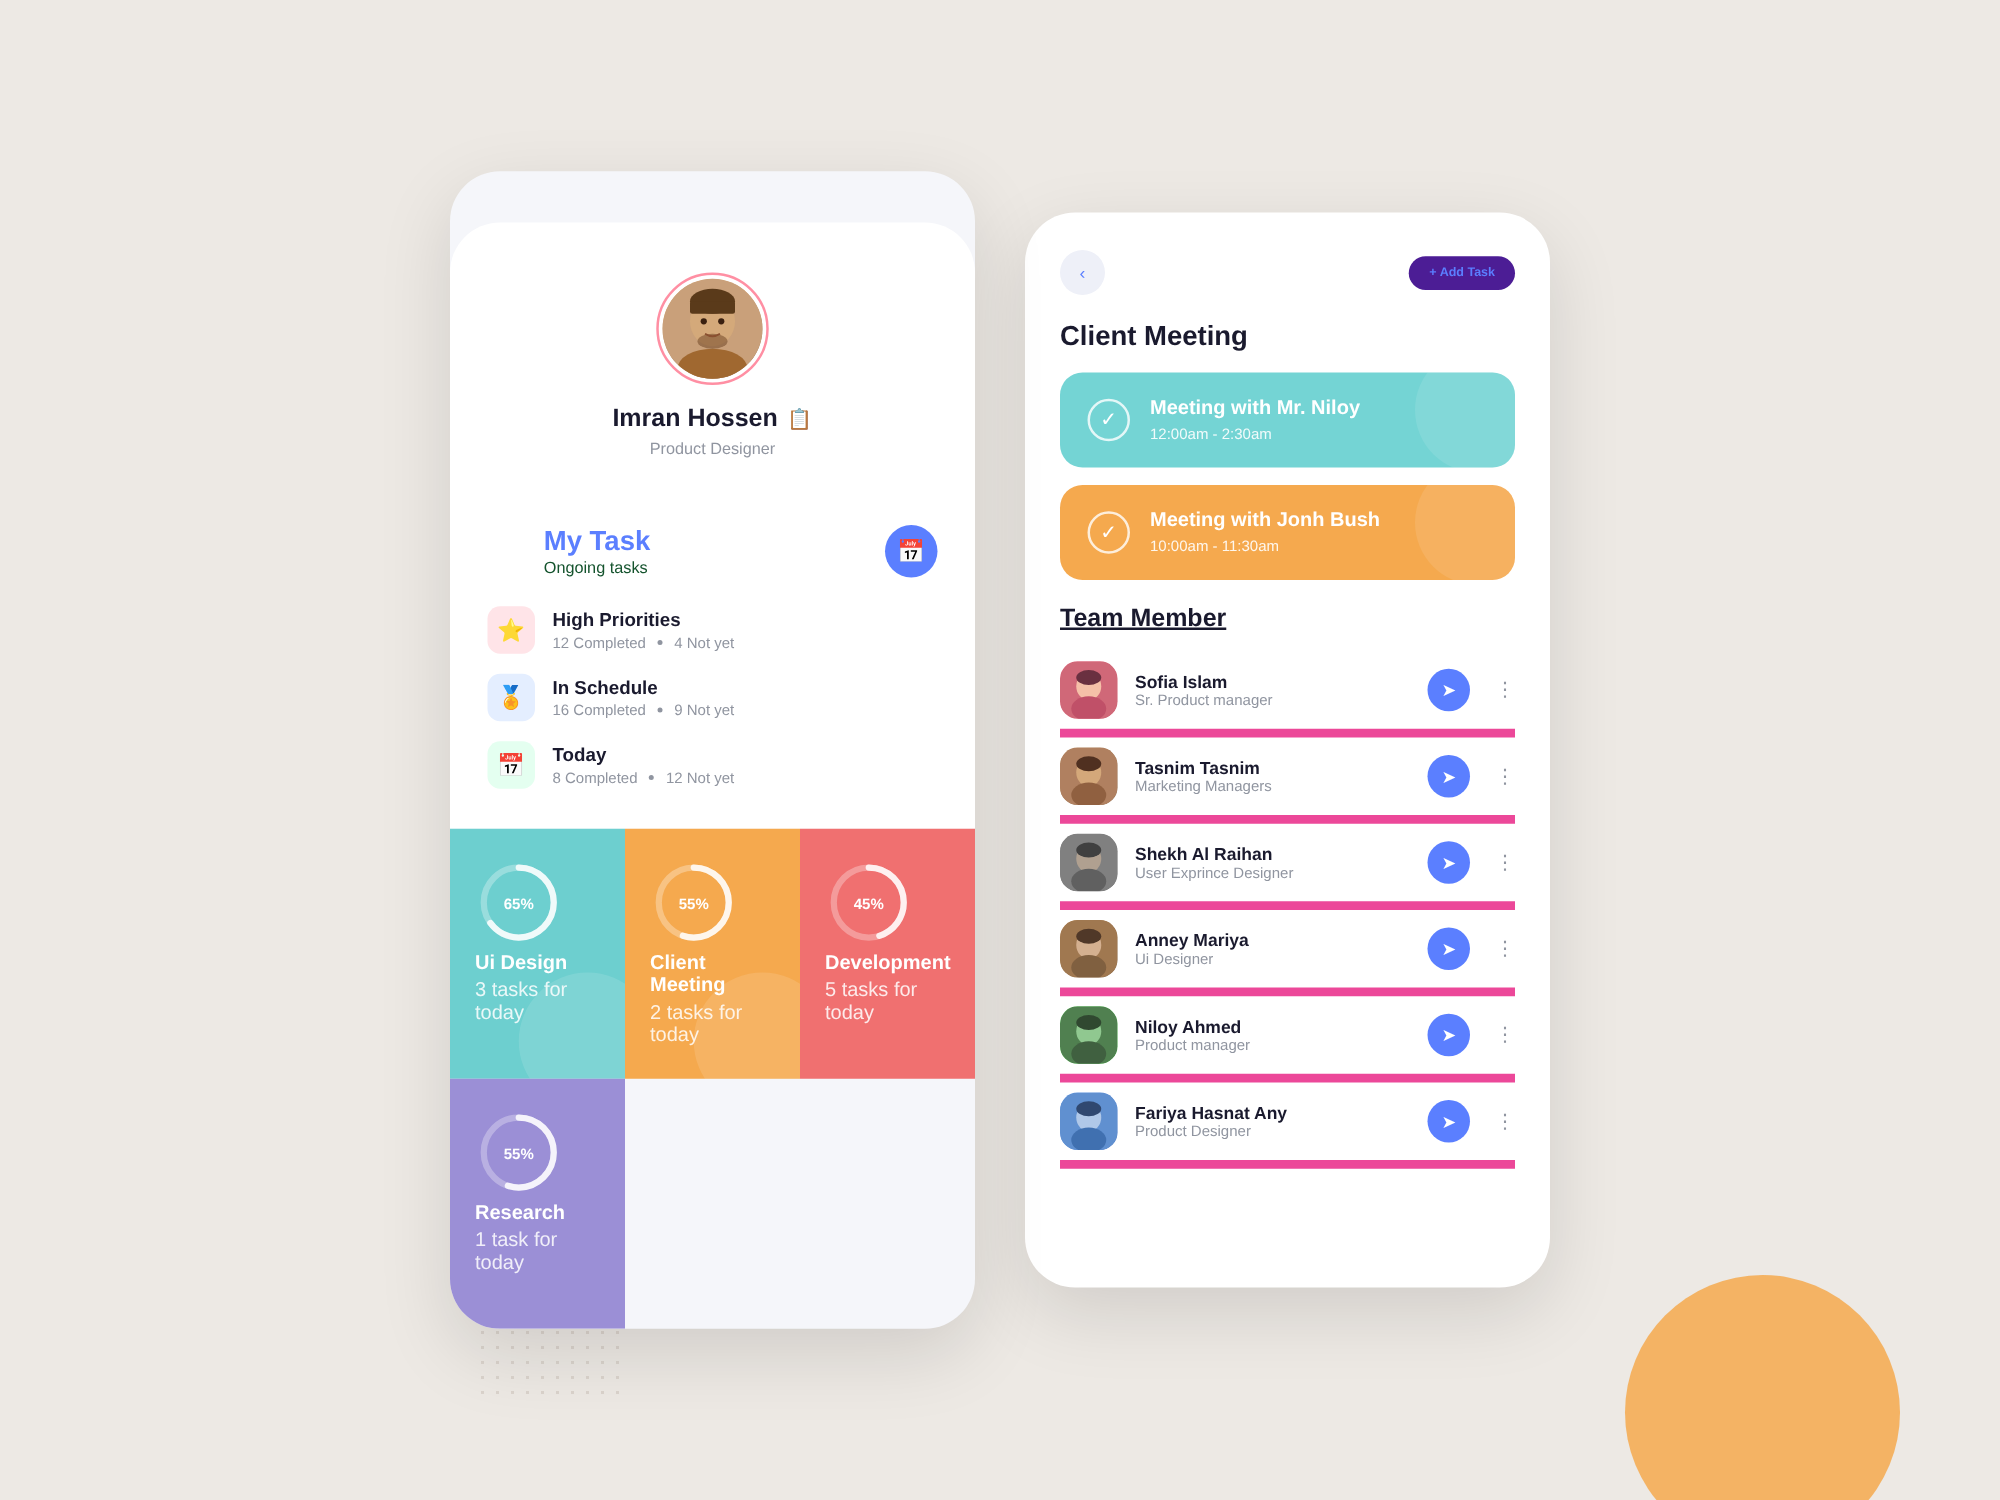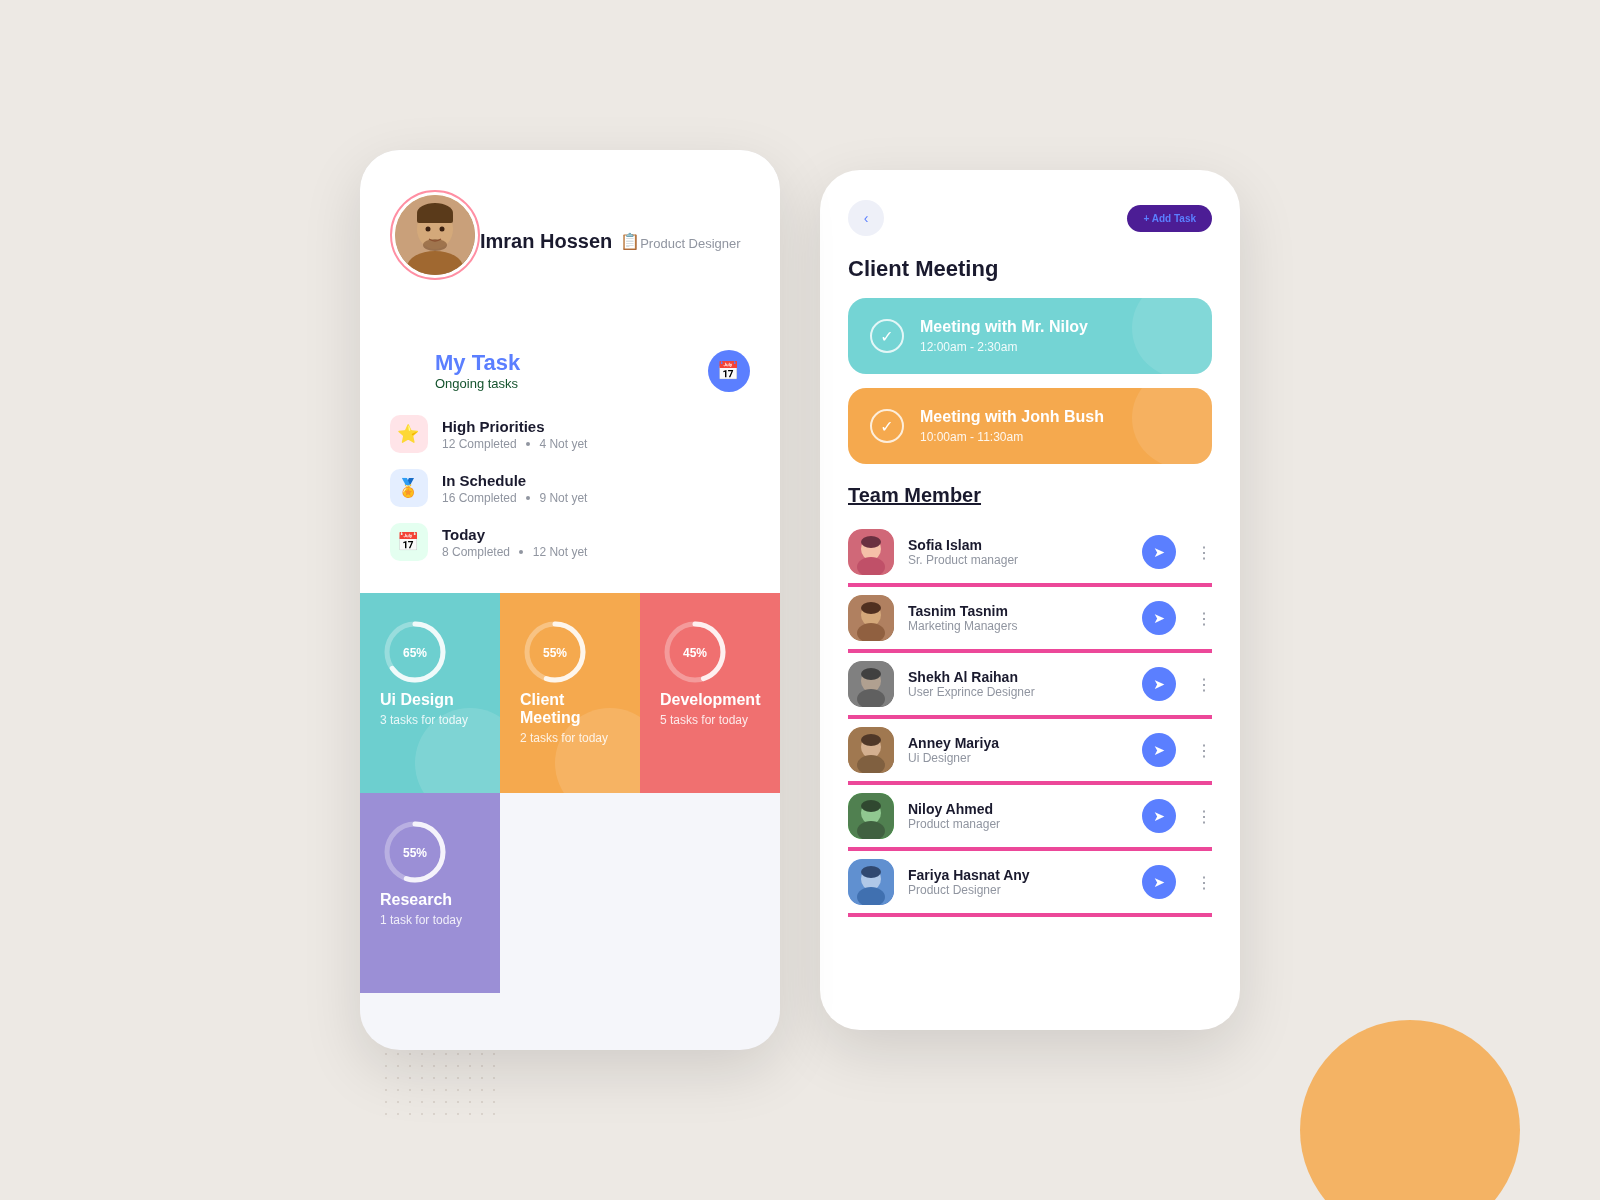--- a/index.html
+++ b/index.html
@@ -54,22 +54,23 @@
       box-shadow: 0 20px 60px rgba(0,0,0,0.12);
       overflow: hidden;
       position: relative;
     }
 
     .phone-left-top {
       background: white;
       border-radius: 40px 40px 0 0;
       padding: 40px 30px 30px;
       display: flex;
-      flex-direction: row;
-      align-items: center;
+      flex-direction: column;
+      align-items: center;
+      margin-top: 41px;
     }
 
     .avatar-ring {
       width: 90px;
       height: 90px;
       border-radius: 50%;
       border: 2.5px solid #ff8fa3;
       padding: 3px;
       margin-bottom: 16px;
     }
@@ -192,21 +193,21 @@
     .card-orange { background: #f5a94e; }
     .card-red { background: #f07070; }
     .card-purple { background: #9b8fd6; }
     .card-title {
       font-size: 16px;
       font-weight: 700;
       color: white;
       margin-bottom: 4px;
     }
     .card-sub {
-      font-size: 12px;
+      font-size: 16px;
       color: rgba(255,255,255,0.85);
     }
     .circle-svg {
       width: 70px;
       height: 70px;
     }
 
     
     .phone-right {
       width: 420px;
@@ -309,21 +310,21 @@
       color: #1a1a2e;
       margin-bottom: 14px;
       text-decoration: underline;
     }
 
     .team-member {
       display: flex;
       align-items: center;
       gap: 14px;
       padding: 8px 0;
-      border-bottom: 4px solid #ec4899;
+      border-bottom: 7px solid #ec4899;
     }
     .member-avatar {
       width: 46px;
       height: 46px;
       border-radius: 14px;
       flex-shrink: 0;
       display: flex;
       align-items: center;
       justify-content: center;
       font-size: 20px;

